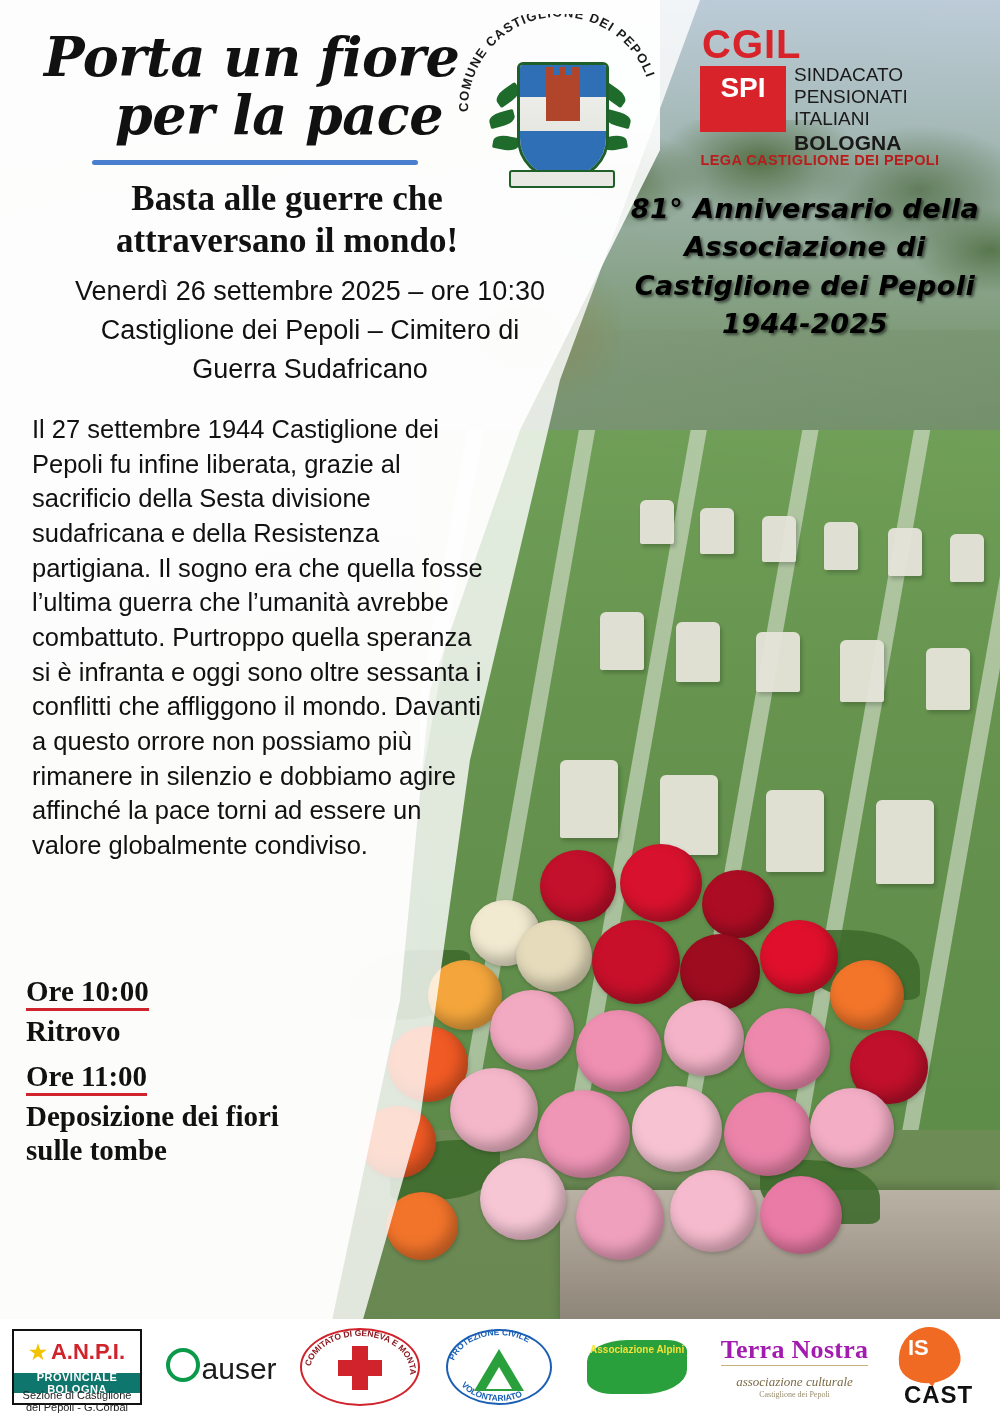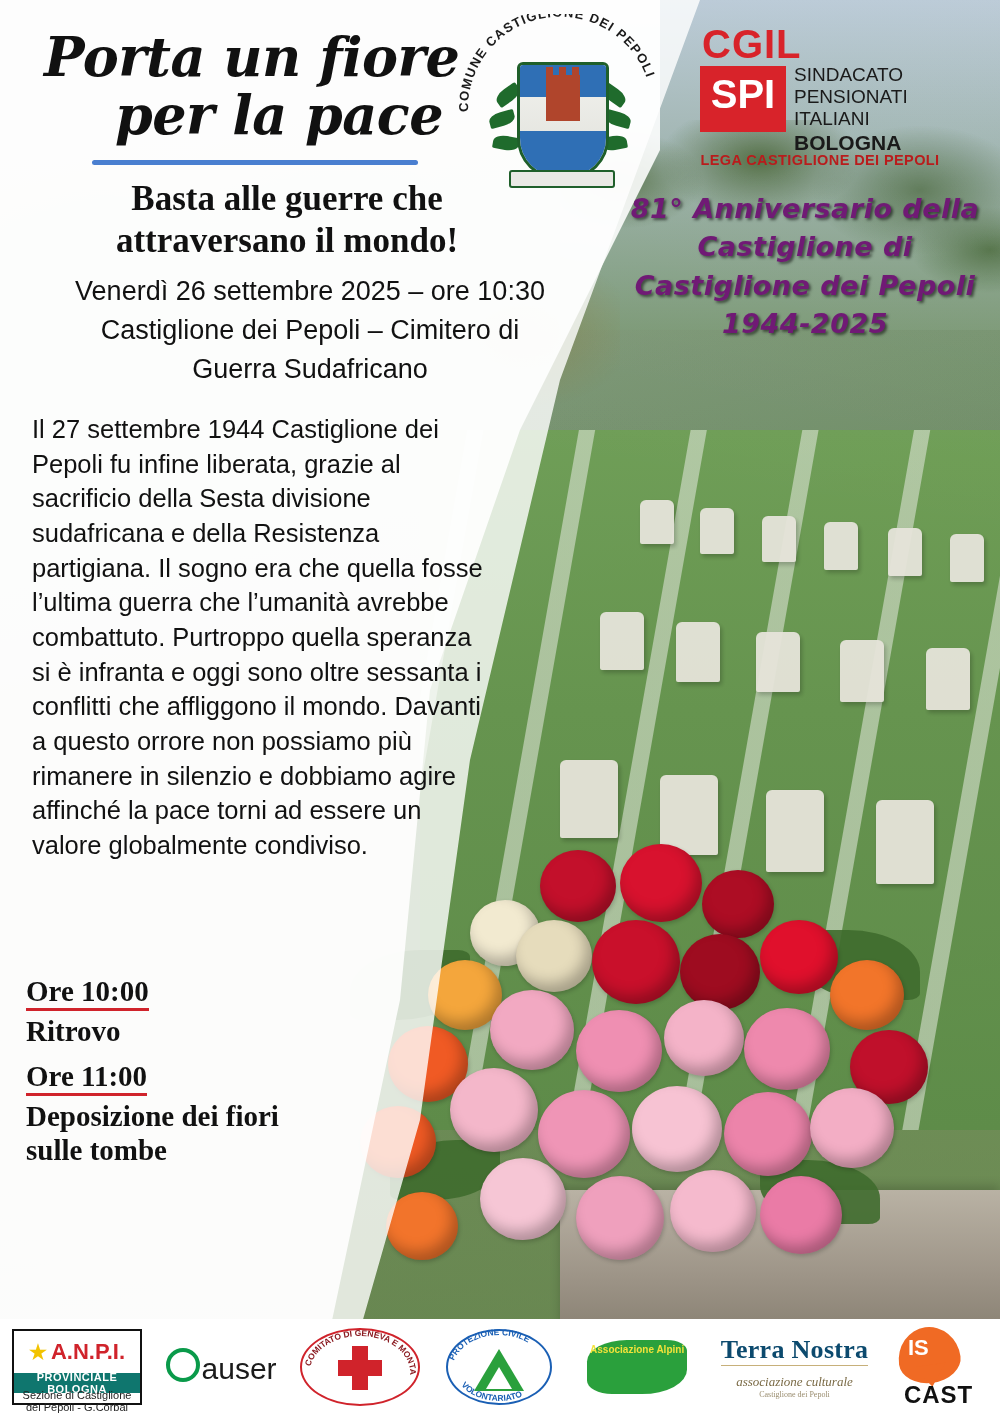--- a/index.html
+++ b/index.html
@@ -240,21 +240,21 @@
     font-weight: bold; font-size: 40px; color: #d8232a; letter-spacing: 1px;
   }
   .spi-box {
     position: absolute; left: 10px; top: 44px; width: 86px; height: 66px;
     background: #d8232a;
   }
   .spi-text {
     position: absolute; left: 0; top: 6px; width: 86px;
     text-align: center;
     font-family: "Liberation Sans", sans-serif;
-    font-weight: bold; font-size: 40px; color: #ffffff;
+    font-weight: bold; font-size: 28px; color: #ffffff;
   }
   .spi-side {
     position: absolute; left: 104px; top: 42px; width: 150px;
     font-family: "Liberation Sans", sans-serif;
     font-size: 19px; line-height: 1.17; color: #1a1a1a;
   }
   .lega {
     position: absolute; left: 0; top: 130px; width: 260px;
     text-align: center;
     font-family: "Liberation Sans", sans-serif;
@@ -264,21 +264,21 @@
   
   .anniv {
     position: absolute;
     left: 620px; top: 190px; width: 370px;
     text-align: center;
     font-family: "DejaVu Sans", sans-serif;
     font-weight: bold;
     font-style: italic;
     font-size: 27px;
     line-height: 1.42;
-    color: #701a75;
+    color: #000000;
     text-shadow: 2px 2px 3px rgba(0,0,0,.55);
     letter-spacing: .5px;
   }
 
   
   .sponsors {
     position: absolute;
     left: 0; bottom: 0; width: 1000px; height: 96px;
     background: #ffffff;
     display: flex;
@@ -318,21 +318,21 @@
     border-left: 13px solid transparent; border-right: 13px solid transparent; border-bottom: 22px solid #fff; }
   .pc-text { position: absolute; inset: 0; font-size: 8.5px; font-weight: bold; color: #1a5fb4; }
 
   .alpini { width: 120px; height: 70px; position: relative; }
   .alpini-shape { position: absolute; left: 10px; top: 8px; width: 100px; height: 54px;
     background: #2aa03c; border-radius: 40% 20% 45% 25%; }
   .alpini-text { position: absolute; left: 0; top: 12px; width: 120px; text-align: center;
     font-size: 10px; font-weight: bold; color: #f2e23a; }
 
   .terra { font-family: "Liberation Serif", serif; }
-  .terra-top { font-size: 26px; color: #0c4a6e; font-weight: bold; letter-spacing: .3px; }
+  .terra-top { font-size: 26px; color: #a21caf; font-weight: bold; letter-spacing: .3px; }
   .terra-sub { font-size: 13px; color: #7a6a45; font-style: italic; border-top: 1px solid #c7b07a; padding-top: 8px; }
   .terra-tiny { font-size: 8px; color: #9a8d6f; }
 
   .iscast { width: 96px; height: 84px; position: relative; }
   .iscast-heart { position: absolute; left: 6px; top: 2px; width: 62px; height: 56px;
     background: #f06a24; border-radius: 50% 50% 50% 50% / 60% 60% 40% 40%; transform: rotate(-8deg); }
   .iscast-heart:after { content: ""; position: absolute; left: 14px; top: 38px;
     border-left: 16px solid transparent; border-right: 16px solid transparent; border-top: 22px solid #f06a24; }
   .iscast-is { position: absolute; left: 16px; top: 10px; font-size: 22px; font-weight: bold; color: #fff;
     font-family: "Liberation Sans", sans-serif; }
@@ -470,21 +470,21 @@
       <div>SINDACATO</div>
       <div>PENSIONATI</div>
       <div>ITALIANI</div>
       <div style="font-weight:bold;font-size:21px;">BOLOGNA</div>
     </div>
     <div class="lega">LEGA CASTIGLIONE DEI PEPOLI</div>
   </div>
 
   <div class="anniv">
     <div>81° Anniversario della</div>
-    <div>Castiglione di</div>
+    <div>Associazione di</div>
     <div>Castiglione dei Pepoli</div>
     <div>1944-2025</div>
   </div>
 
   <div class="sponsors">
 
     <div class="sp">
       <div class="anpi-box">
         <div class="anpi-top">
           <span class="star">★</span>

